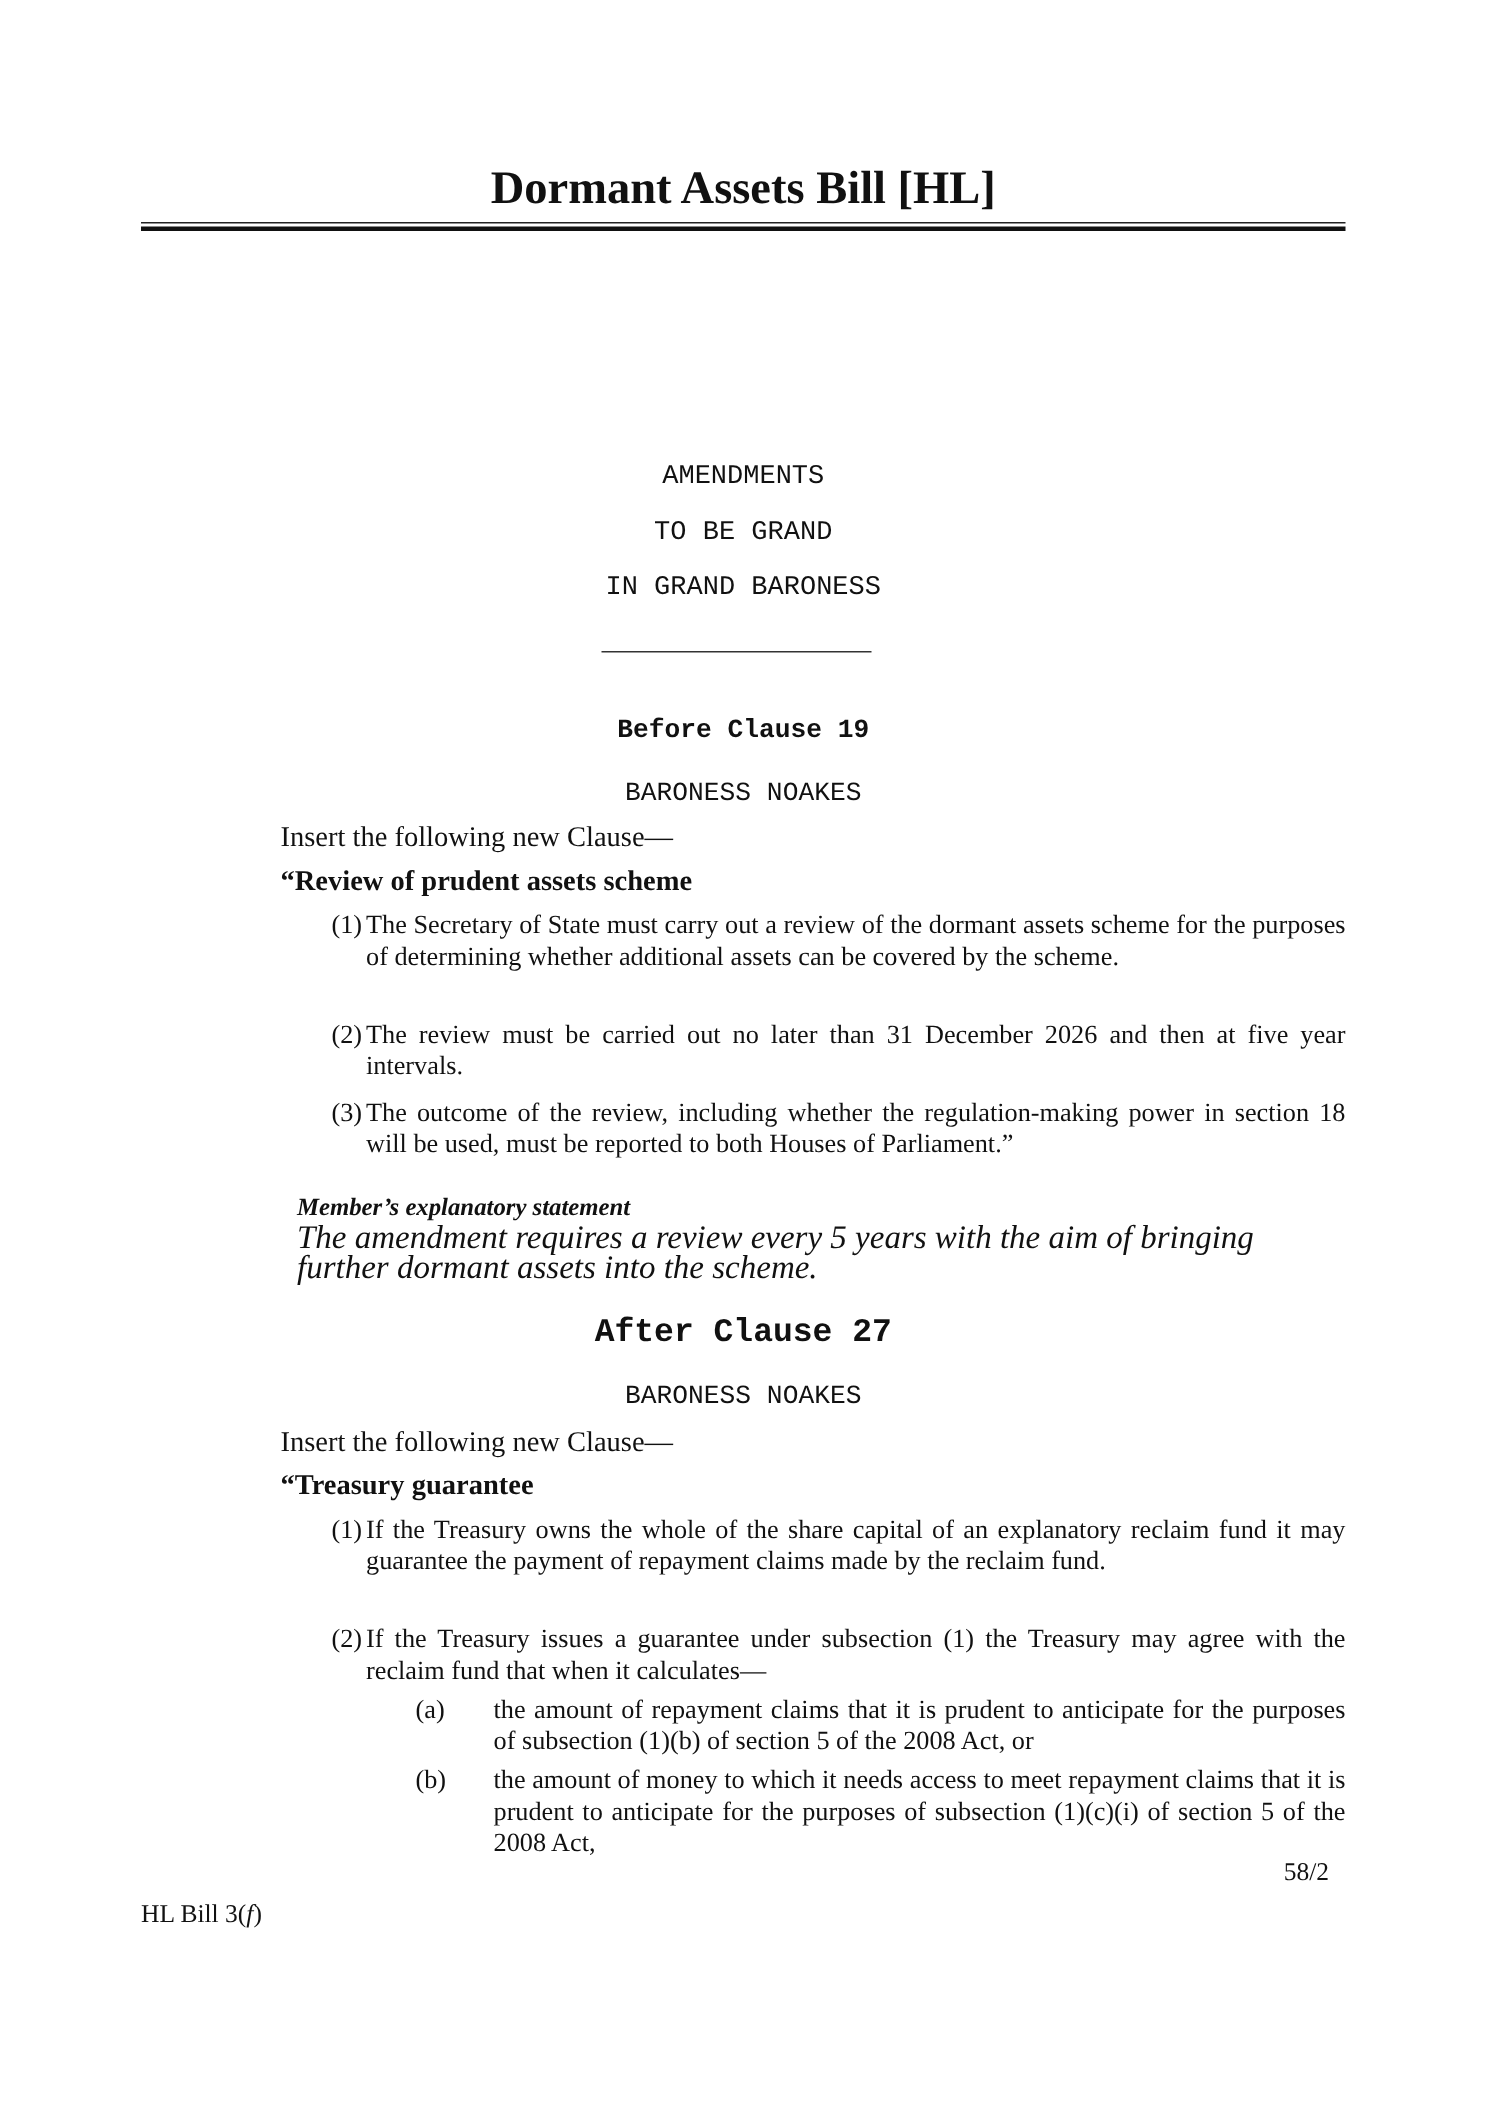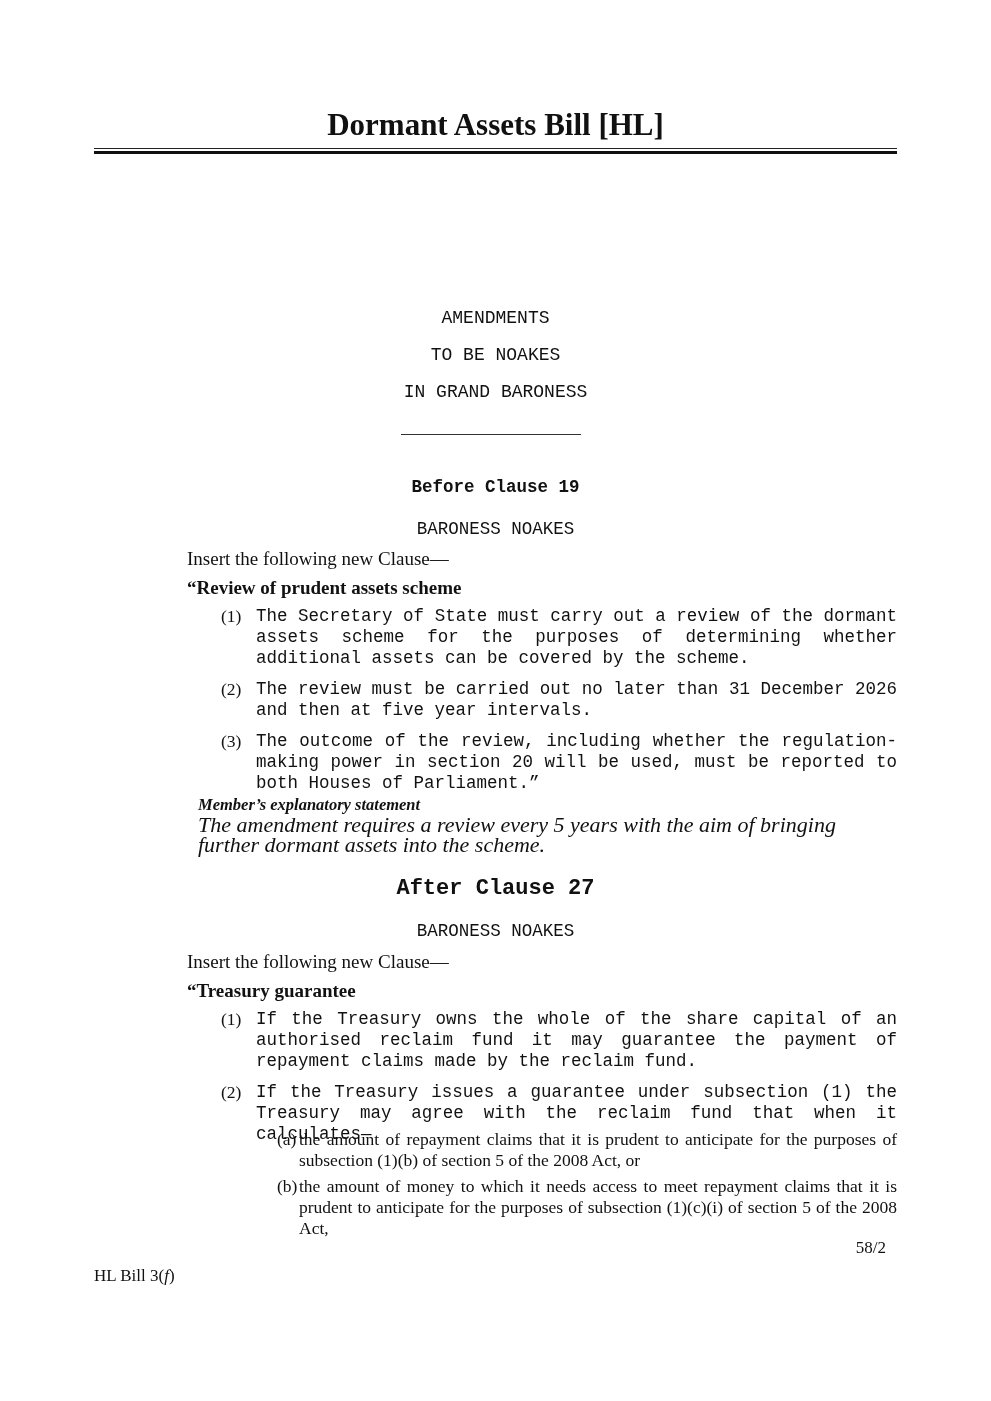--- a/index.html
+++ b/index.html
@@ -7,71 +7,71 @@
   .abs { position: absolute; }
   .title { left: 94px; width: 803px; top: 105px; text-align: center; font-size: 31px; font-weight: bold; line-height: 40px; }
   .rule-thin { left: 94px; width: 803px; top: 148px; height: 0; border-top: 1px solid #222; }
   .rule-thick { left: 94px; width: 803px; top: 151px; height: 0; border-top: 3px solid #111; }
   .center { left: 94px; width: 803px; text-align: center; font-size: 18px; line-height: 22px; font-family: Liberation Mono, monospace; }
   .short-rule { left: 401px; width: 180px; top: 434px; border-top: 1px solid #333; }
   .bold { font-weight: bold; }
   .body { left: 187px; width: 699px; font-size: 19px; line-height: 21px; }
   .para { position: absolute; left: 221px; width: 676px; font-size: 17.5px; line-height: 21px; }
   .para .num { position: absolute; left: 0; top: 0; }
-  .para .txt { margin-left: 35px; text-align: justify; text-align-last: left; font-family: Liberation Mono, monospace; }
+  .para .txt { margin-left: 23px; text-align: justify; text-align-last: left; }
   .subpara { position: absolute; left: 277px; width: 620px; font-size: 17.5px; line-height: 21px; }
   .subpara .num { position: absolute; left: 0; top: 0; }
-  .subpara .txt { margin-left: 22px; text-align: justify; text-align-last: left; font-family: Liberation Serif, serif; }
+  .subpara .txt { margin-left: 52px; text-align: justify; text-align-last: left; font-family: Liberation Serif, serif; }
   .ital { font-style: italic; }
   .expl-head { left: 198px; top: 795px; font-size: 16.5px; font-weight: bold; font-style: italic; line-height: 20px; }
   .expl-text { left: 198px; top: 815px; width: 670px; font-size: 22px; font-style: italic; line-height: 20px; }
   .footer-left { left: 94px; top: 1266px; font-size: 17px; }
   .footer-right { left: 820px; top: 1238px; font-size: 17px; width: 66px; text-align: right; }
 </style>
 </head>
 <body>
 
 <div class="abs title">Dormant Assets Bill [HL]</div>
 <div class="abs rule-thin"></div>
 <div class="abs rule-thick"></div>
 
 <div class="abs center" style="top:307px">AMENDMENTS</div>
-<div class="abs center" style="top:344px">TO BE NOAKES</div>
+<div class="abs center" style="top:344px">TO BE GRAND</div>
 <div class="abs center" style="top:381px">IN GRAND BARONESS</div>
 <div class="abs short-rule"></div>
 
 <div class="abs center bold" style="top:476px;font-size:17.5px">Before Clause 19</div>
 <div class="abs center" style="top:518px;font-size:17.5px">BARONESS NOAKES</div>
 <div class="abs body" style="top:548px">Insert the following new Clause—</div>
 <div class="abs body bold" style="top:577px">“Review of prudent assets scheme</div>
 
 <div class="para" style="top:606px">
   <span class="num">(1)</span>
   <div class="txt">The Secretary of State must carry out a review of the dormant assets scheme for the purposes of determining whether additional assets can be covered by the scheme.</div>
 </div>
 <div class="para" style="top:679px">
   <span class="num">(2)</span>
   <div class="txt">The review must be carried out no later than 31 December 2026 and then at five year intervals.</div>
 </div>
 <div class="para" style="top:731px">
   <span class="num">(3)</span>
-  <div class="txt">The outcome of the review, including whether the regulation-making power in section 20 will be used, must be reported to both Houses of Parliament.”</div>
+  <div class="txt">The outcome of the review, including whether the regulation-making power in section 18 will be used, must be reported to both Houses of Parliament.”</div>
 </div>
 
 <div class="abs expl-head">Member’s explanatory statement</div>
 <div class="abs expl-text">The amendment requires a review every 5 years with the aim of bringing further dormant assets into the scheme.</div>
 
 <div class="abs center bold" style="top:878px;font-size:22px">After Clause 27</div>
 <div class="abs center" style="top:920px;font-size:17.5px">BARONESS NOAKES</div>
 <div class="abs body" style="top:951px">Insert the following new Clause—</div>
 <div class="abs body bold" style="top:980px">“Treasury guarantee</div>
 
 <div class="para" style="top:1009px">
   <span class="num">(1)</span>
-  <div class="txt">If the Treasury owns the whole of the share capital of an authorised reclaim fund it may guarantee the payment of repayment claims made by the reclaim fund.</div>
+  <div class="txt">If the Treasury owns the whole of the share capital of an explanatory reclaim fund it may guarantee the payment of repayment claims made by the reclaim fund.</div>
 </div>
 <div class="para" style="top:1082px">
   <span class="num">(2)</span>
   <div class="txt">If the Treasury issues a guarantee under subsection (1) the Treasury may agree with the reclaim fund that when it calculates—</div>
 </div>
 <div class="subpara" style="top:1129px">
   <span class="num">(a)</span>
   <div class="txt">the amount of repayment claims that it is prudent to anticipate for the purposes of subsection (1)(b) of section 5 of the 2008 Act, or</div>
 </div>
 <div class="subpara" style="top:1176px">

